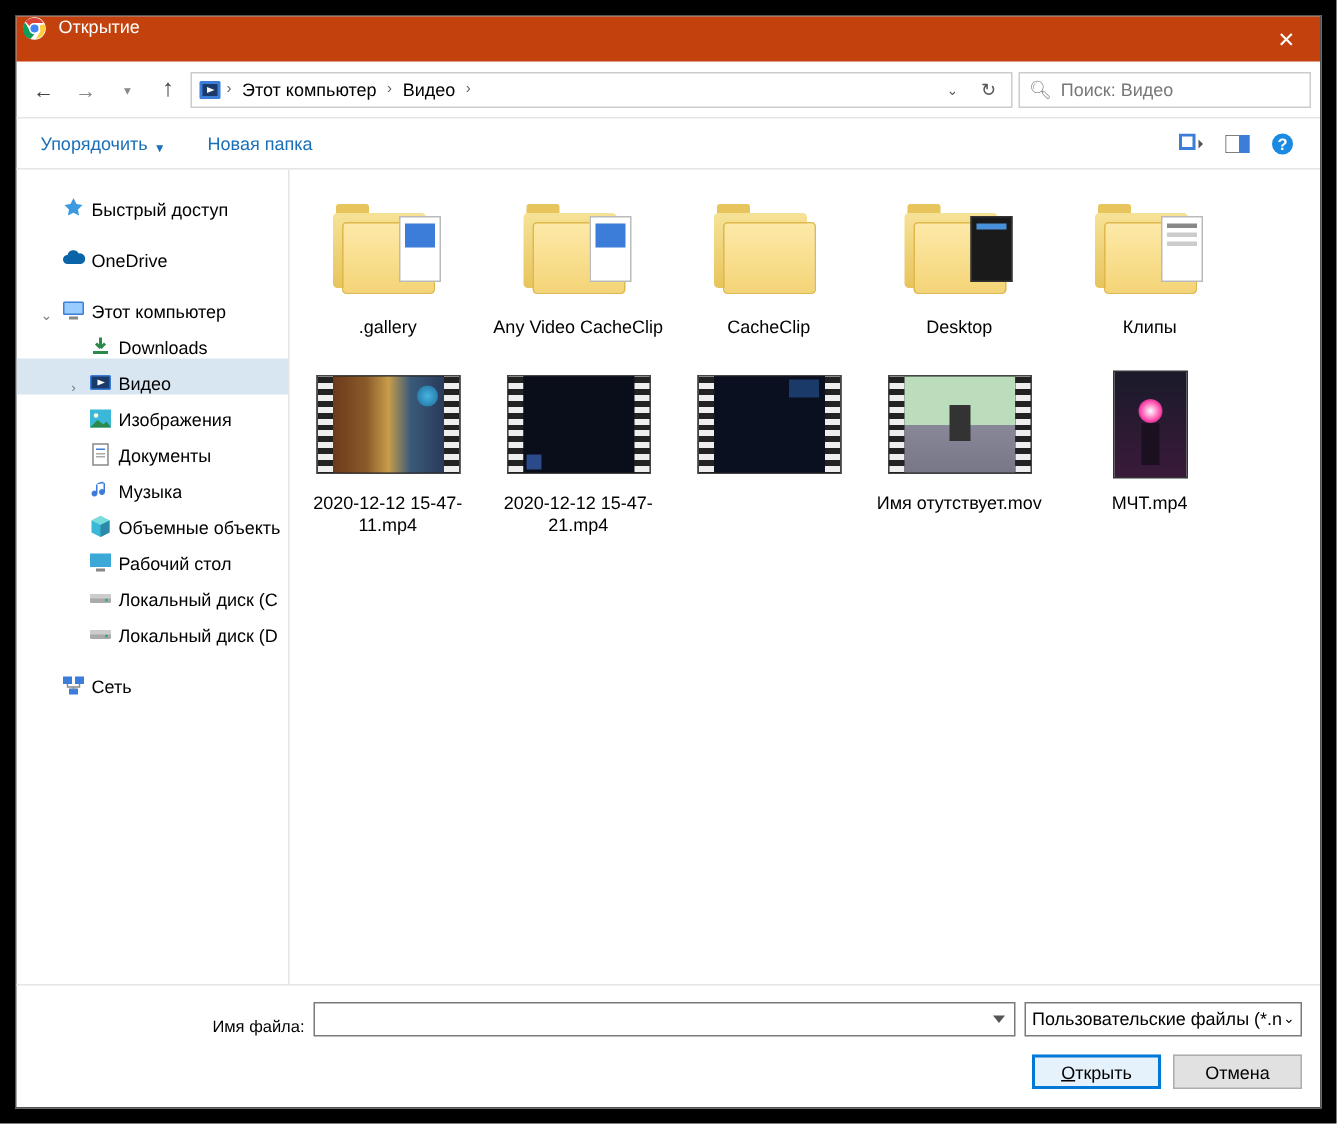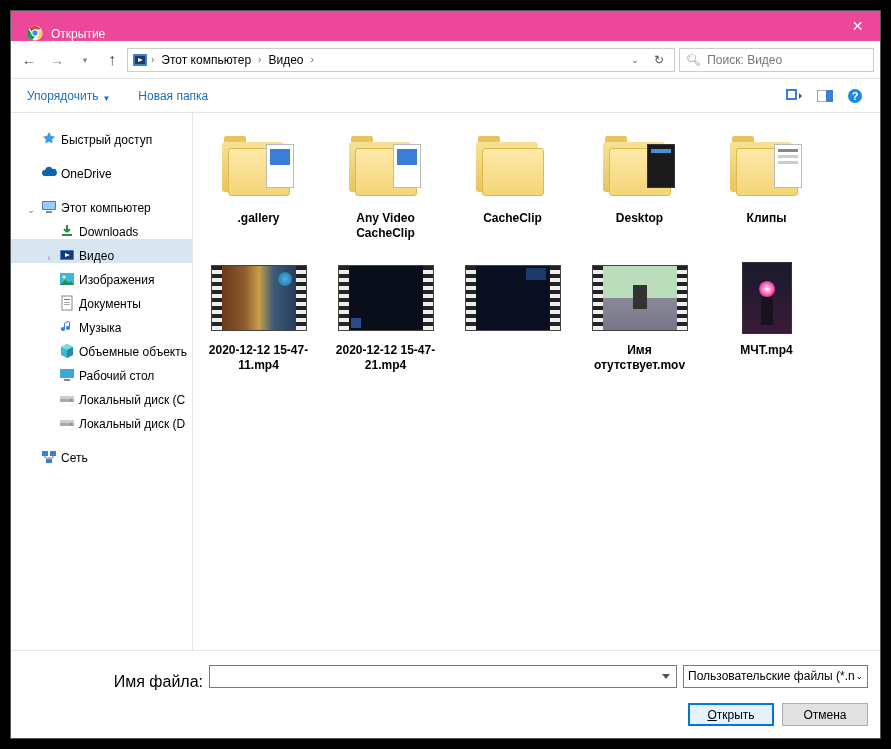--- a/index.html
+++ b/index.html
@@ -1,18 +1,18 @@
 <!DOCTYPE html>
 <html><head>
 <meta charset="utf-8">
 <style>
 * { box-sizing: border-box; margin: 0; padding: 0; font-family: "Segoe UI", Tahoma, sans-serif; }
 body { background: #000; width: 891px; height: 749px; overflow: hidden; position: relative; }
 .window { position: absolute; left: 10px; top: 10px; width: 871px; height: 729px; background: #fff; border: 1px solid #555; display: flex; flex-direction: column; }
-.titlebar { background: #ec4899; height: 30px; display: flex; align-items: flex-end; color: #fff; font-size: 12px; padding-left: 16px; }
+.titlebar { background: #c2410c; height: 30px; display: flex; align-items: flex-start; color: #fff; font-size: 12px; padding-left: 4px; }
 .titlebar .title-icon { width: 16px; height: 16px; margin-right: 8px; }
 .titlebar .title-text { flex: 1; }
 .titlebar .close-btn { width: 45px; height: 30px; display: flex; align-items: center; justify-content: center; font-size: 14px; color: #fff; }
 .navbar { height: 38px; border-bottom: 1px solid #e5e5e5; display: flex; align-items: center; padding: 0 6px; gap: 4px; }
 .nav-arrow { width: 24px; height: 24px; display: flex; align-items: center; justify-content: center; color: #888; font-size: 14px; }
 .nav-arrow.enabled { color: #444; }
 .nav-up { width: 22px; height: 22px; display: flex; align-items: center; justify-content: center; color: #444; }
 .address-bar { flex: 1; height: 24px; border: 1px solid #ccc; display: flex; align-items: center; padding: 0 4px; font-size: 12px; gap: 2px; }
 .address-bar .crumb-icon { width: 16px; height: 16px; display: flex; align-items: center; justify-content: center; }
 .address-bar .crumb { padding: 0 4px; color: #000; }
@@ -28,21 +28,21 @@
 .body { flex: 1; display: flex; overflow: hidden; }
 .sidebar { width: 182px; border-right: 1px solid #e5e5e5; padding: 10px 0; font-size: 12px; overflow: hidden; }
 .tree-item { height: 24px; display: flex; align-items: flex-end; padding-left: 10px; white-space: nowrap; overflow: hidden; gap: 4px; }
 .tree-item.level0 { padding-left: 30px; }
 .tree-item.level1 { padding-left: 48px; }
 .tree-expand { width: 12px; color: #777; font-size: 9px; display: inline-flex; justify-content: center; }
 .tree-item.selected { background: #d8e6f2; }
 .tree-icon { width: 16px; height: 16px; display: flex; align-items: center; justify-content: center; }
 .tree-label { overflow: hidden; text-overflow: ellipsis; }
 .tree-gap { height: 10px; }
-.content { flex: 1; padding: 12px 8px; overflow: auto; font-weight: bold; }
+.content { flex: 1; padding: 12px 8px; overflow: auto; }
 .grid { display: flex; flex-wrap: wrap; gap: 16px 12px; align-content: flex-start; }
 .item { width: 115px; display: flex; flex-direction: column; align-items: center; font-size: 12px; text-align: center; }
 .item .thumb { width: 96px; height: 82px; display: flex; align-items: center; justify-content: center; margin-bottom: 4px; position: relative; }
 .item .label { line-height: 1.25; word-break: break-word; }
 .folder-shape { width: 74px; height: 60px; position: relative; }
 .folder-back { position: absolute; left: 0; top: 6px; width: 62px; height: 50px; background: linear-gradient(#f6e297, #e8c45c); border-radius: 3px; }
 .folder-tab { position: absolute; left: 2px; top: 0; width: 22px; height: 10px; background: #e8c45c; border-radius: 2px 2px 0 0; }
 .folder-front { position: absolute; left: 6px; top: 12px; width: 62px; height: 48px; background: linear-gradient(#fde9a8, #f4d477); border-radius: 3px; border: 1px solid #e0b94d; }
 .folder-paper { position: absolute; right: 2px; top: 8px; width: 28px; height: 44px; background: #fff; border: 1px solid #bbb; }
 .folder-paper.blue::after { content: ""; position: absolute; top: 4px; left: 3px; right: 3px; height: 16px; background: #3b7dd8; }
@@ -61,21 +61,21 @@
 .vimg.dark1::after { content: ""; position: absolute; left: 2px; bottom: 2px; width: 10px; height: 10px; background: #2a4a8a; }
 .vimg.dark2 { background: #0a1020; }
 .vimg.dark2::after { content: ""; position: absolute; right: 4px; top: 2px; width: 20px; height: 12px; background: #1a3a6a; }
 .vimg.photo { background: linear-gradient(#bdb 0%, #bdb 50%, #889 50%, #778 100%); }
 .vimg.photo::before { content: ""; position: absolute; left: 50%; top: 30%; width: 14px; height: 24px; transform: translateX(-50%); background: #333; }
 .concert-thumb { width: 50px; height: 72px; background: linear-gradient(#1a1a2a, #3a1a3a); position: relative; border: 1px solid #333; }
 .concert-thumb::before { content: ""; position: absolute; left: 50%; top: 18px; width: 16px; height: 16px; border-radius: 50%; background: radial-gradient(circle, #fff, #f4a 60%, transparent); transform: translateX(-50%); }
 .concert-thumb::after { content: ""; position: absolute; left: 50%; bottom: 8px; width: 12px; height: 28px; background: #1a1020; transform: translateX(-50%); }
 .footer { border-top: 1px solid #e5e5e5; padding: 10px 12px 12px 12px; }
 .filename-row { display: flex; align-items: center; gap: 6px; margin-bottom: 12px; }
-.filename-label { font-size: 16px; text-align: right; width: 180px; margin-top: 12px; }
+.filename-label { font-size: 11px; text-align: right; width: 180px; margin-top: 12px; }
 .filename-input { flex: 1; height: 23px; border: 1px solid #7a7a7a; padding: 0 4px; font-size: 12px; position: relative; }
 .filename-input::after { content: ""; position: absolute; right: 6px; top: 8px; border-left: 4px solid transparent; border-right: 4px solid transparent; border-top: 5px solid #555; }
 .filetype { width: 185px; height: 23px; border: 1px solid #7a7a7a; font-size: 12px; padding: 0 4px; display: flex; align-items: center; justify-content: space-between; overflow: hidden; white-space: nowrap; }
 .filetype span:first-child { overflow: hidden; text-overflow: clip; }
 .button-row { display: flex; justify-content: flex-end; gap: 8px; }
 .btn { width: 86px; height: 23px; border: 1px solid #adadad; background: #e1e1e1; font-size: 12px; display: flex; align-items: center; justify-content: center; }
 .btn.primary { border: 2px solid #0078d7; background: #e5f1fb; }
 .accel { text-decoration: underline; }
 .chrome-icon { position: relative; width: 16px; height: 16px; }
 .chrome-icon svg { width: 16px; height: 16px; }

